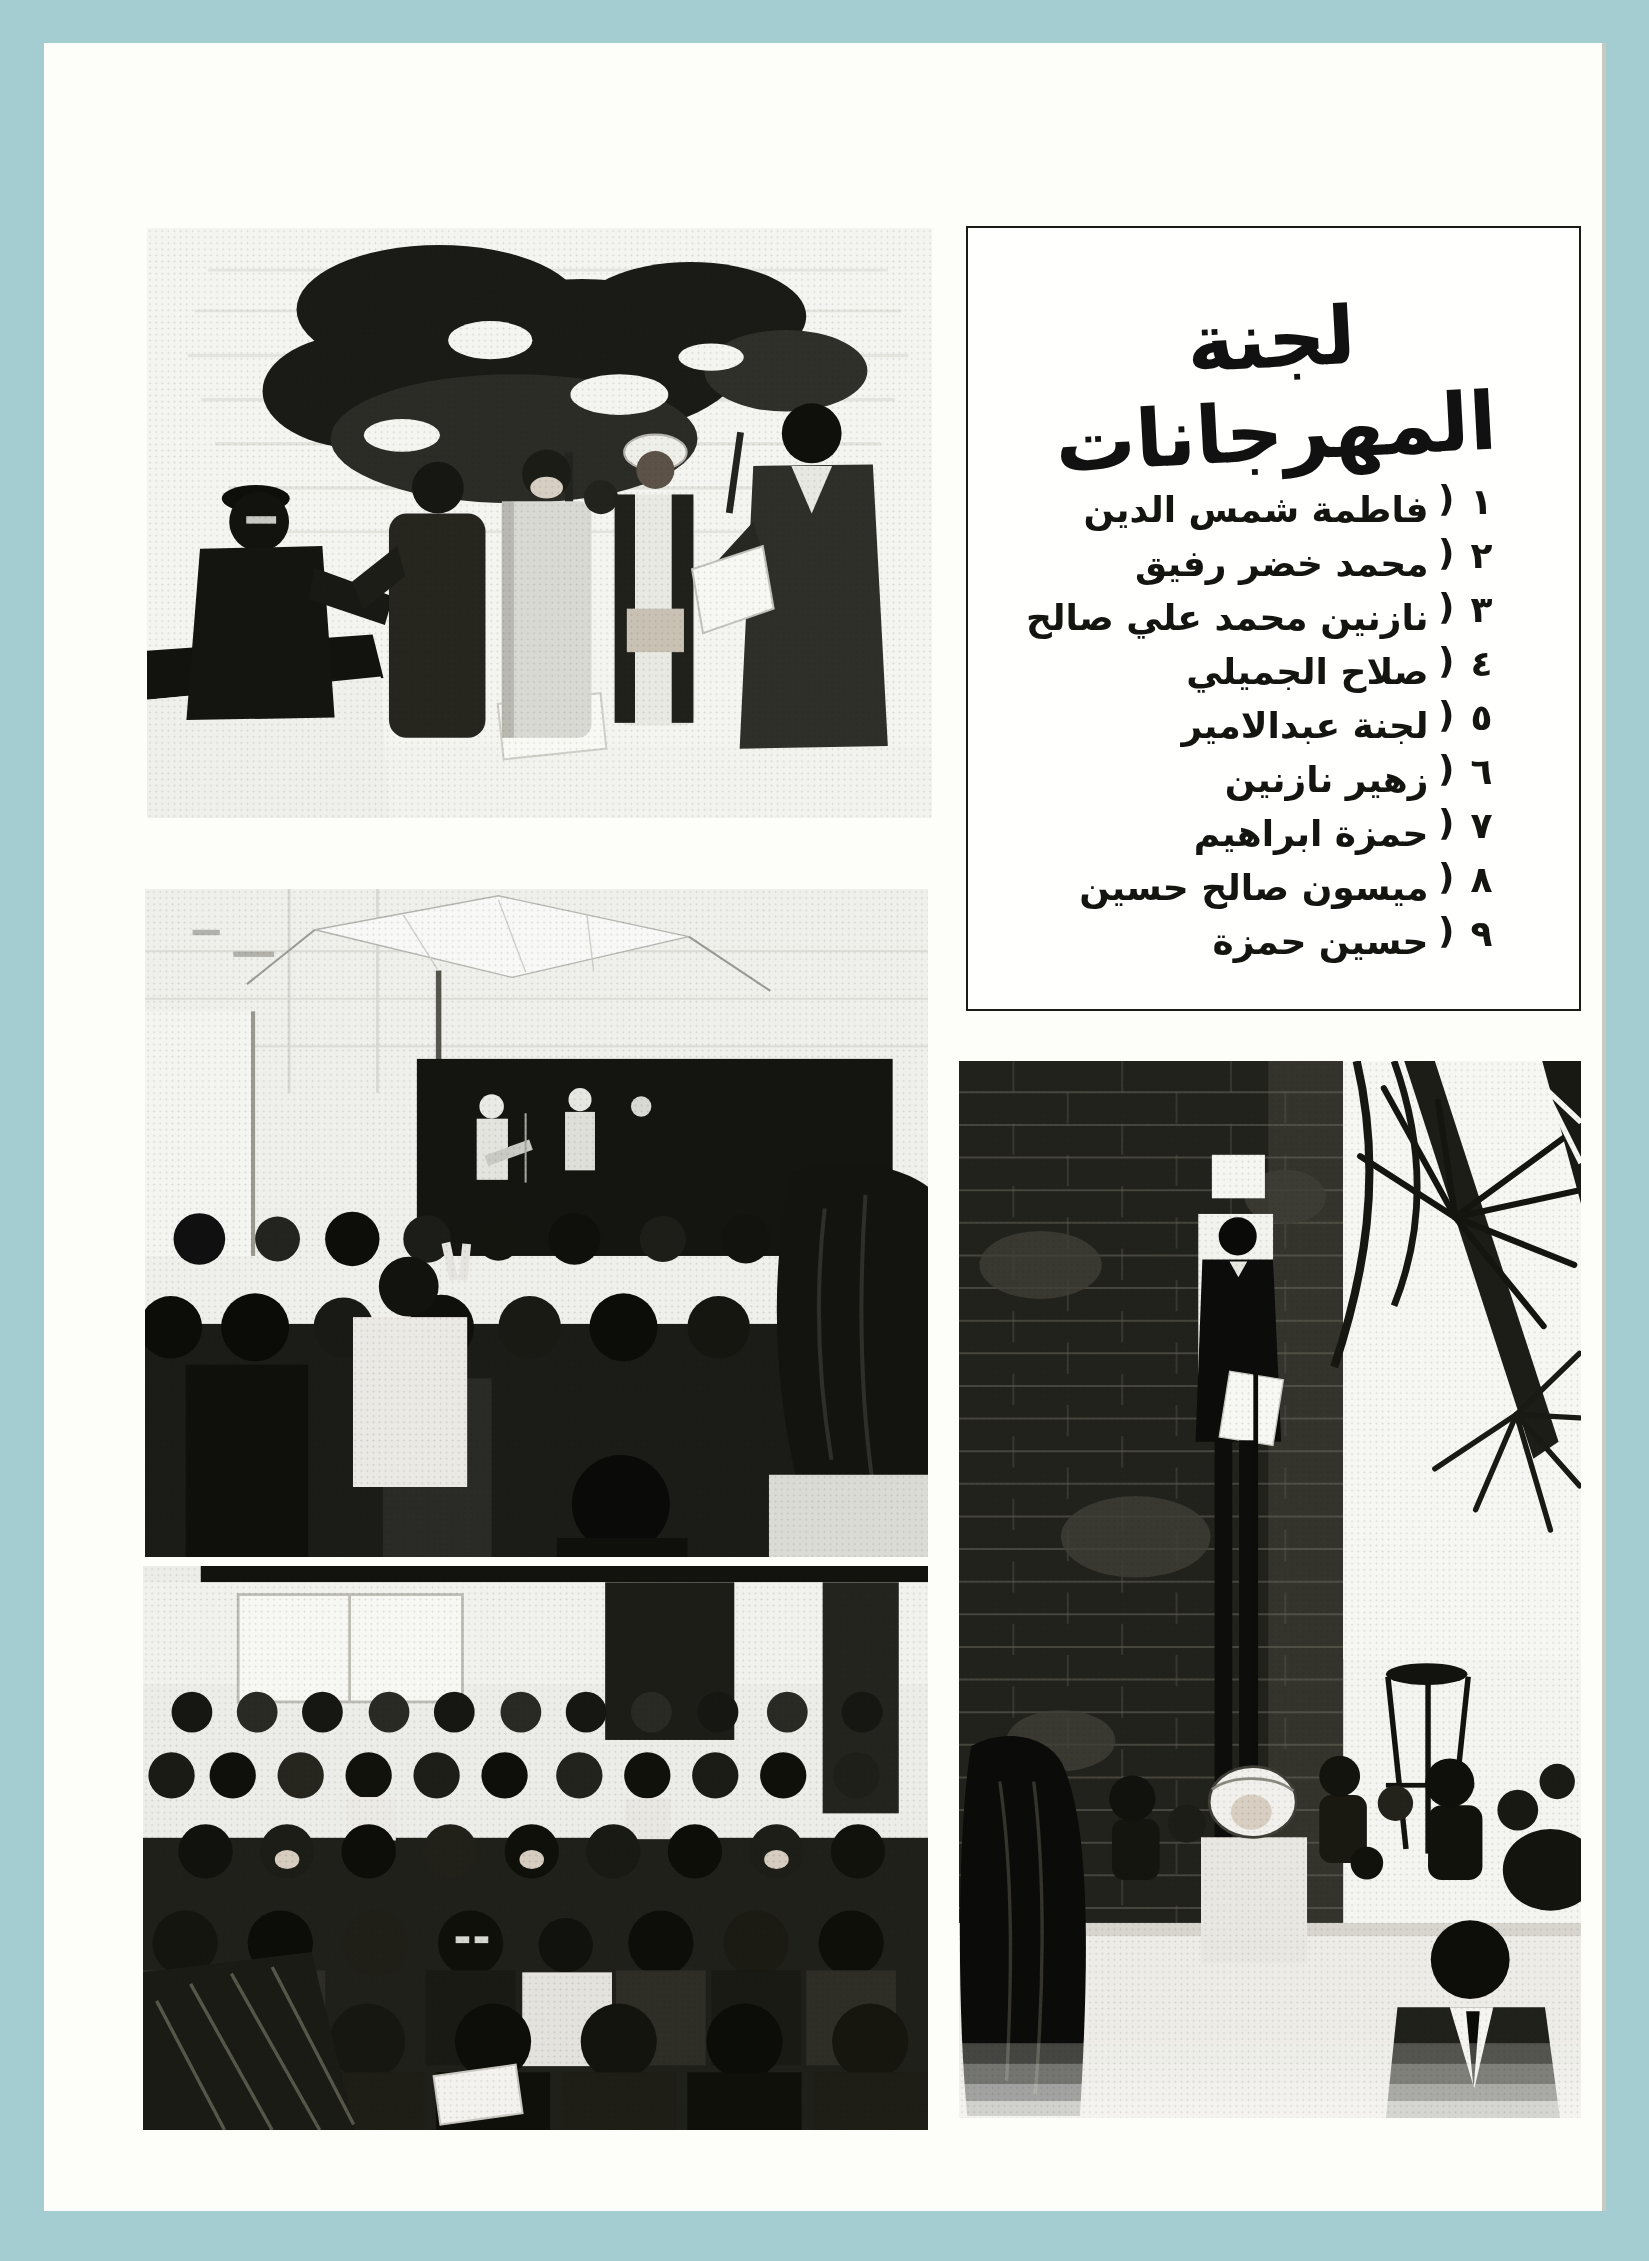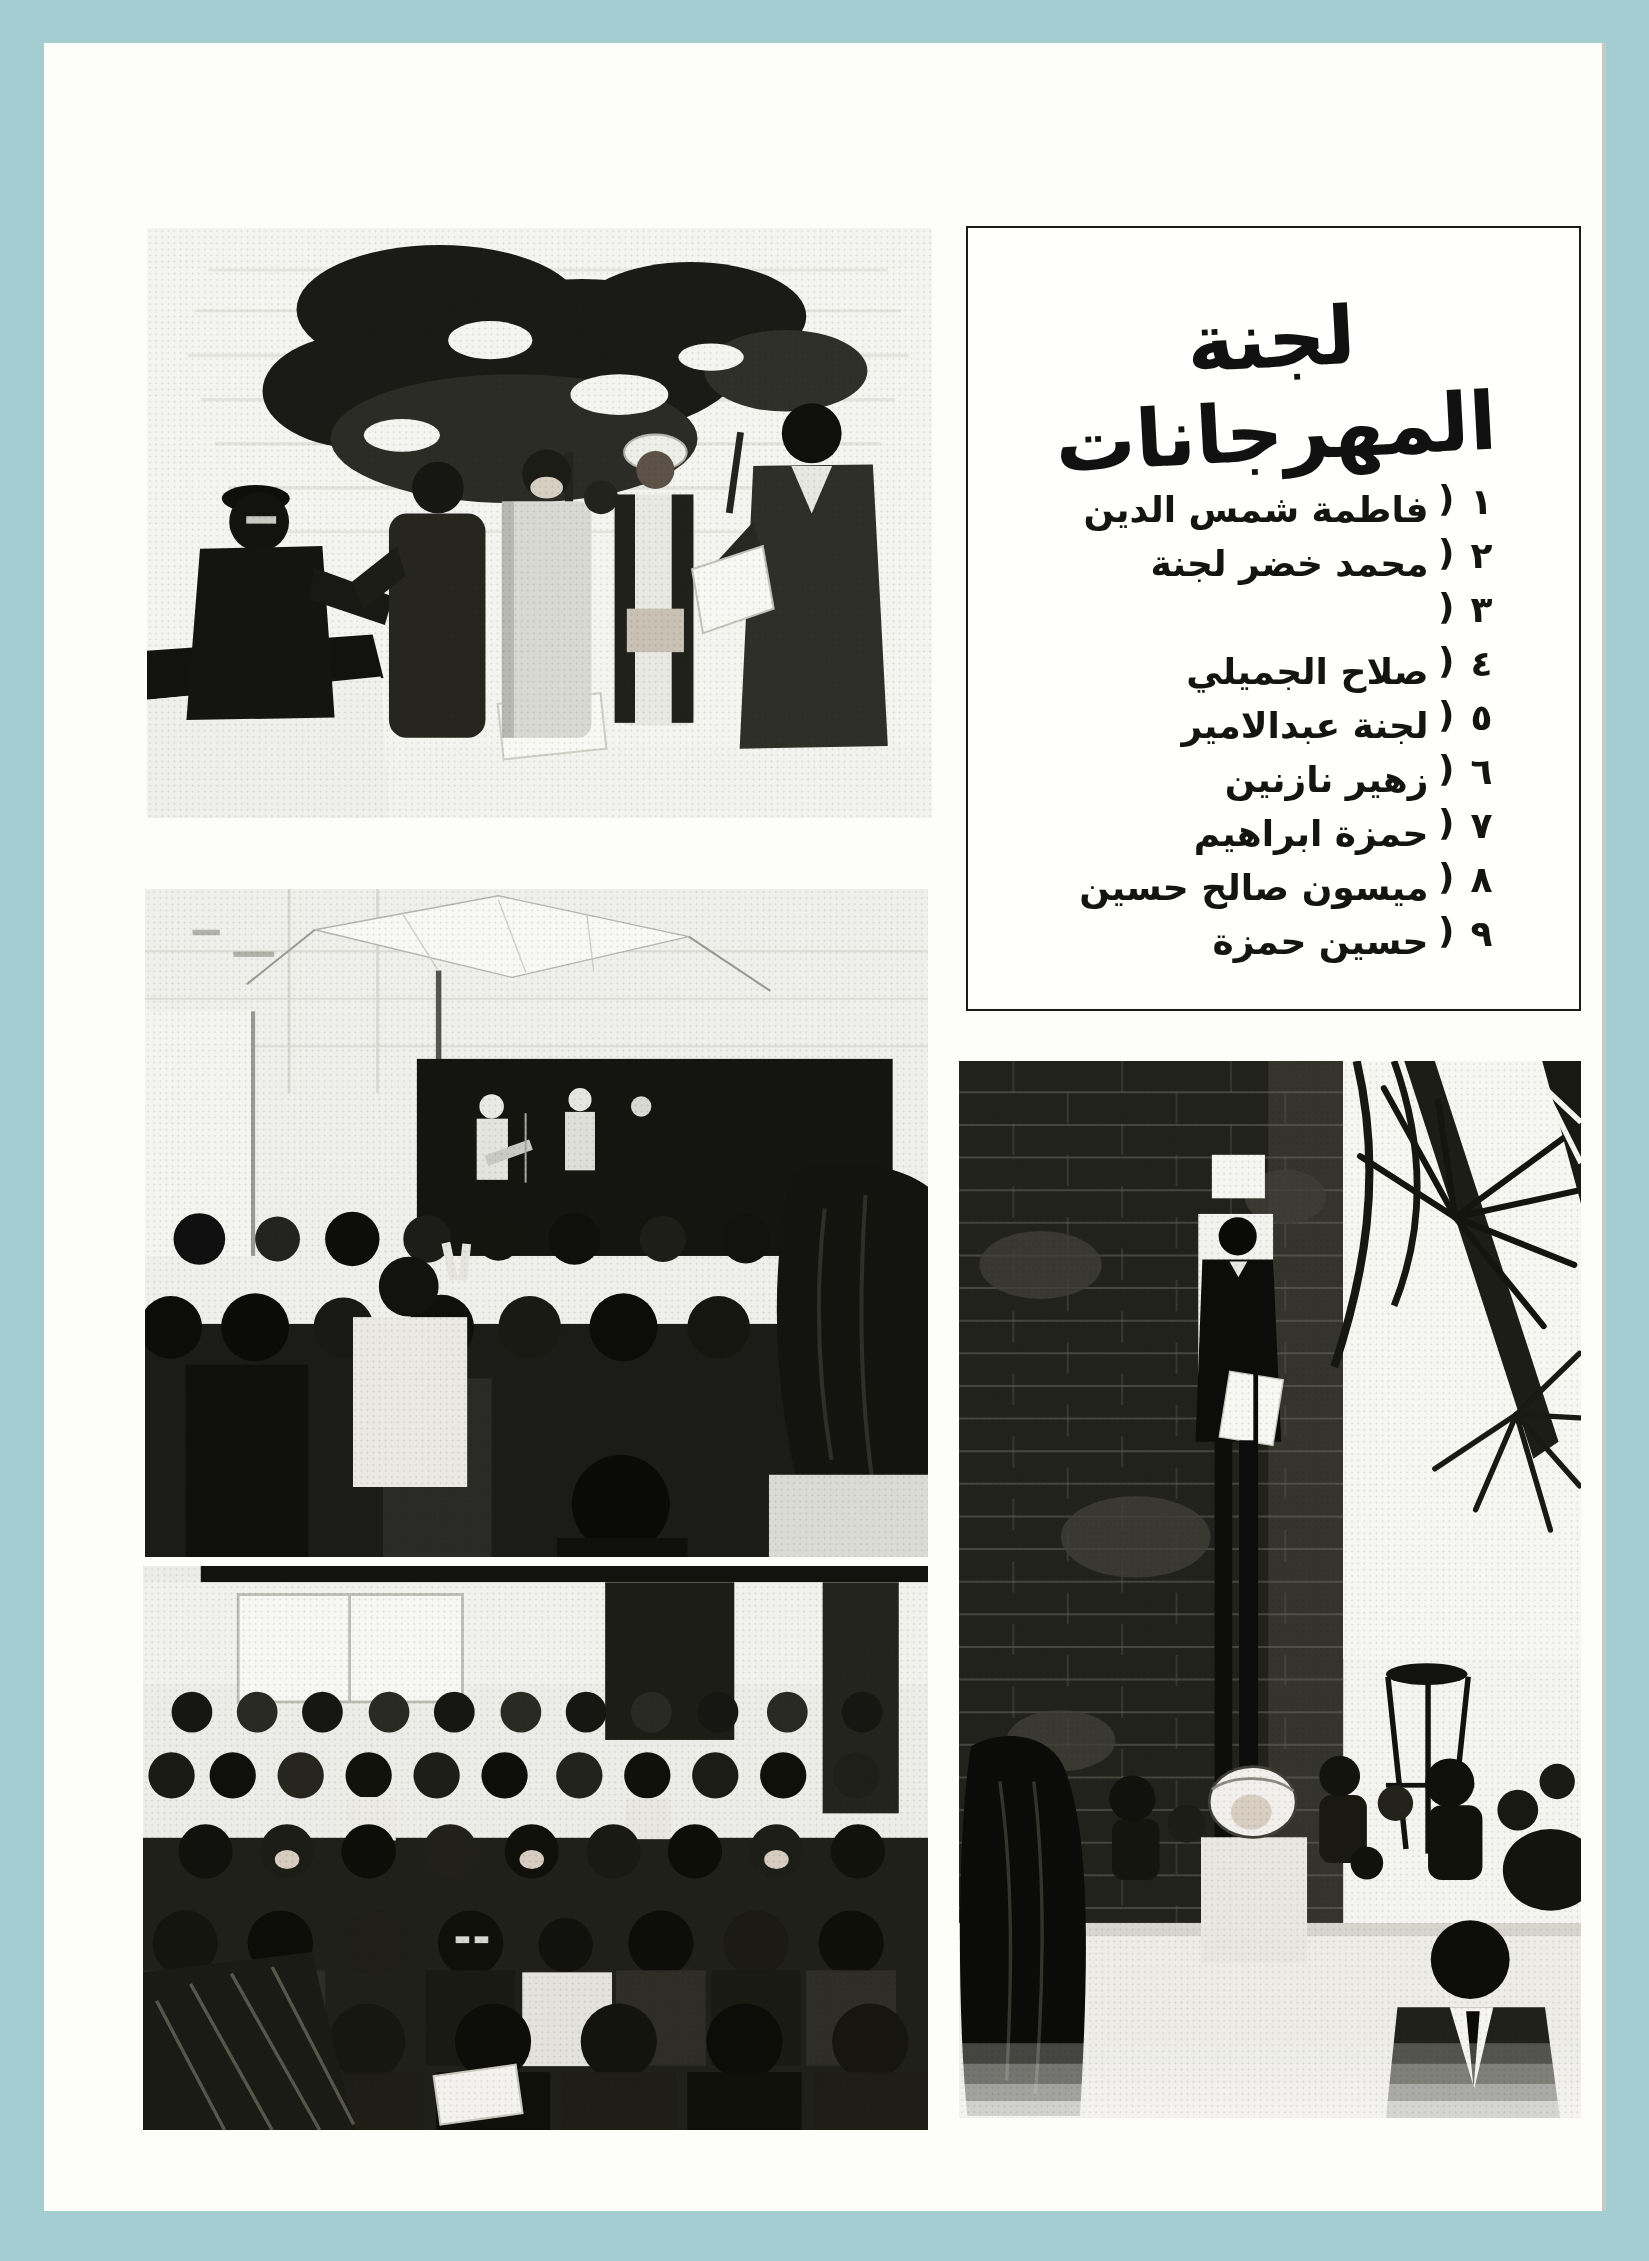--- a/index.html
+++ b/index.html
@@ -116,25 +116,26 @@
       <h1 class="committee-title">لجنة المهرجانات</h1>
       <div class="members">
         <div class="member">
           <span class="m-num">١</span>
           <span class="m-paren" dir="ltr">)</span>
           <span class="m-name">فاطمة شمس الدين</span>
         </div>
         <div class="member">
           <span class="m-num">٢</span>
           <span class="m-paren" dir="ltr">)</span>
-          <span class="m-name">محمد خضر لجنة</span>
+          <span class="m-name">محمد خضر رفيق</span>
         </div>
         <div class="member">
           <span class="m-num">٣</span>
           <span class="m-paren" dir="ltr">)</span>
+          <span class="m-name">نازنين محمد علي صالح</span>
         </div>
         <div class="member">
           <span class="m-num">٤</span>
           <span class="m-paren" dir="ltr">)</span>
           <span class="m-name">صلاح الجميلي</span>
         </div>
         <div class="member">
           <span class="m-num">٥</span>
           <span class="m-paren" dir="ltr">)</span>
           <span class="m-name">لجنة عبدالامير</span>

